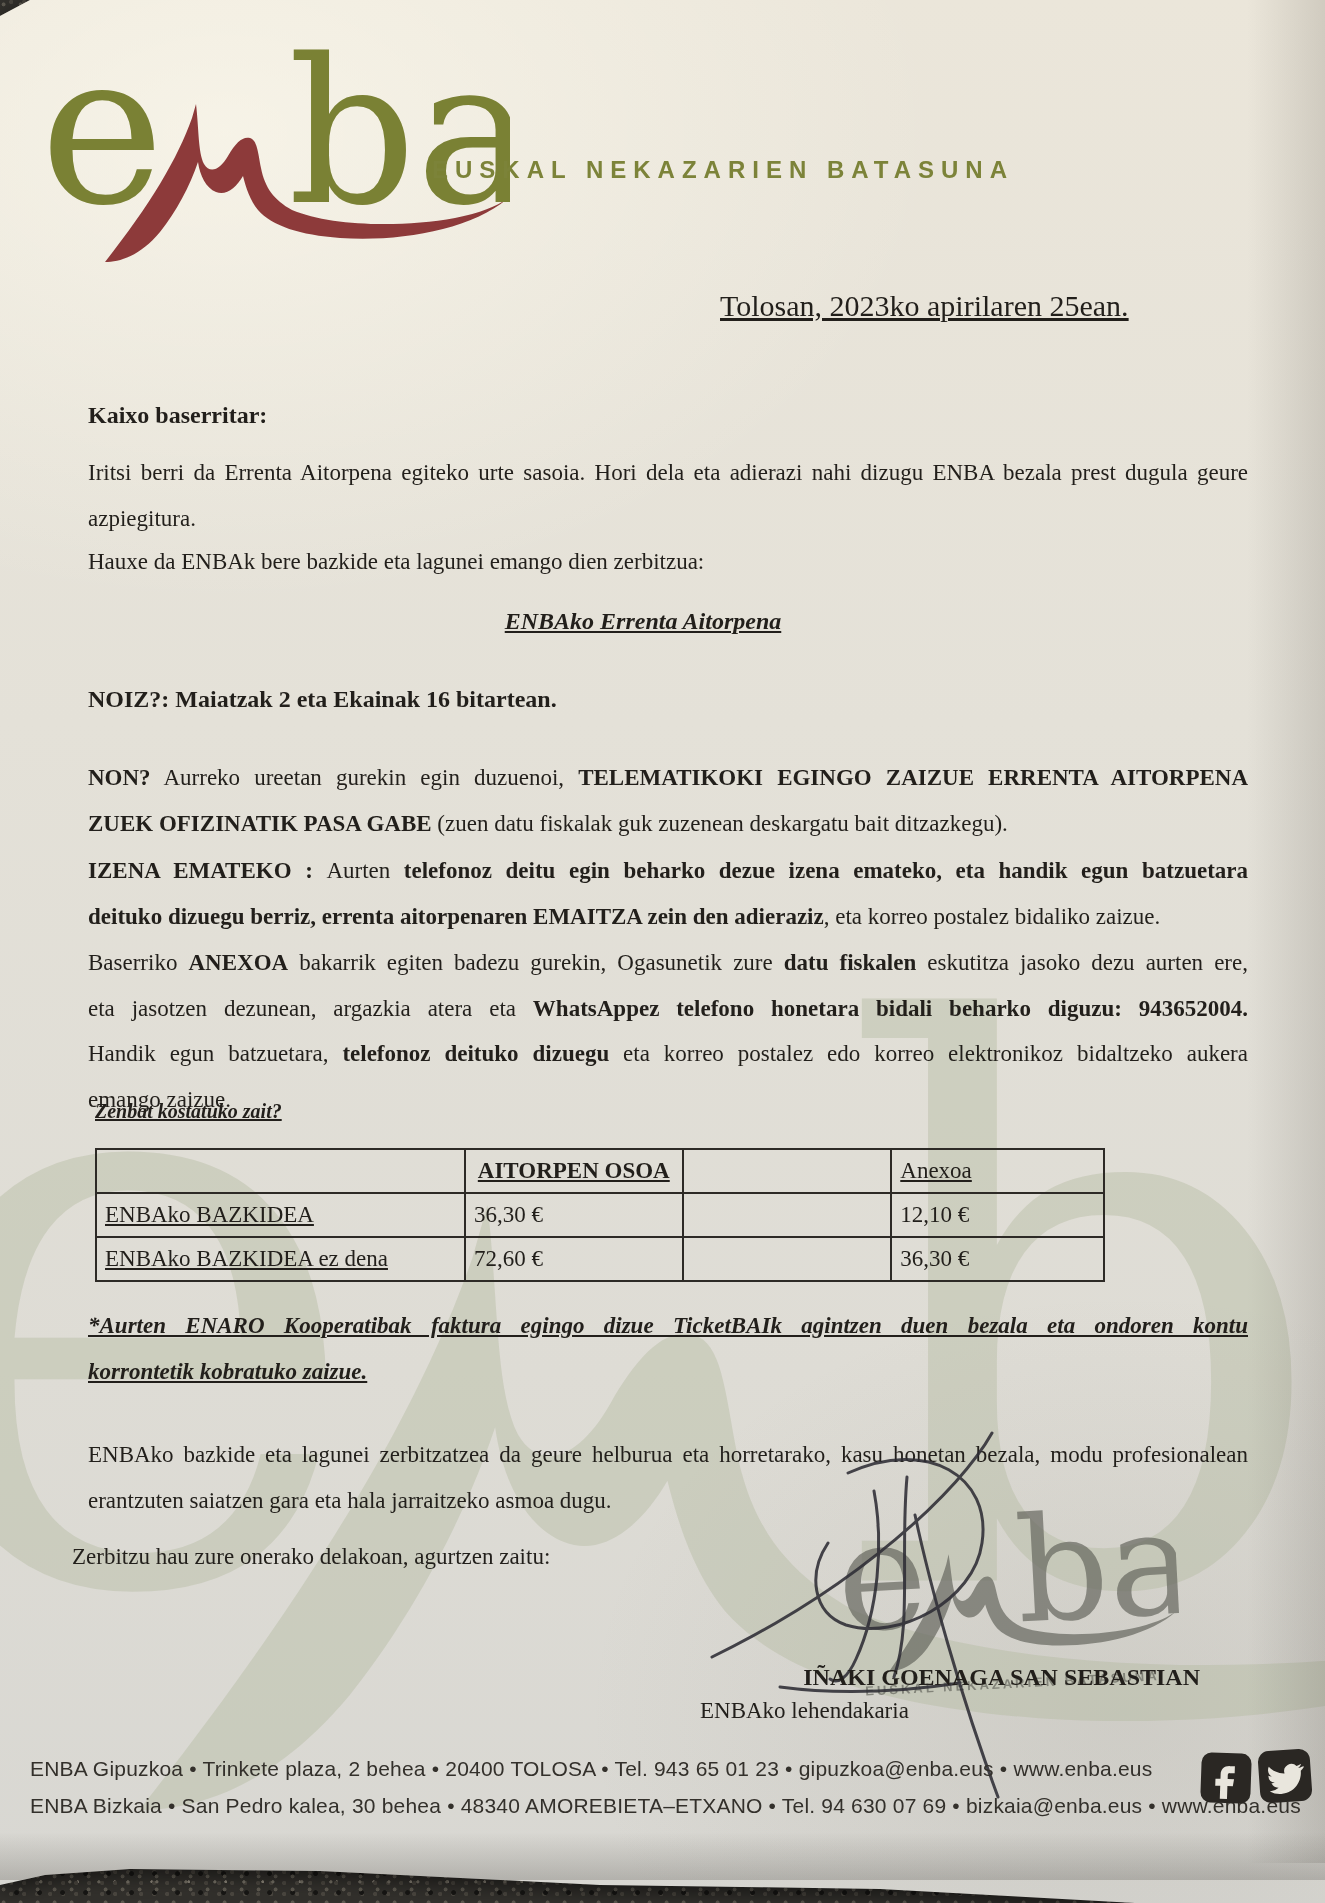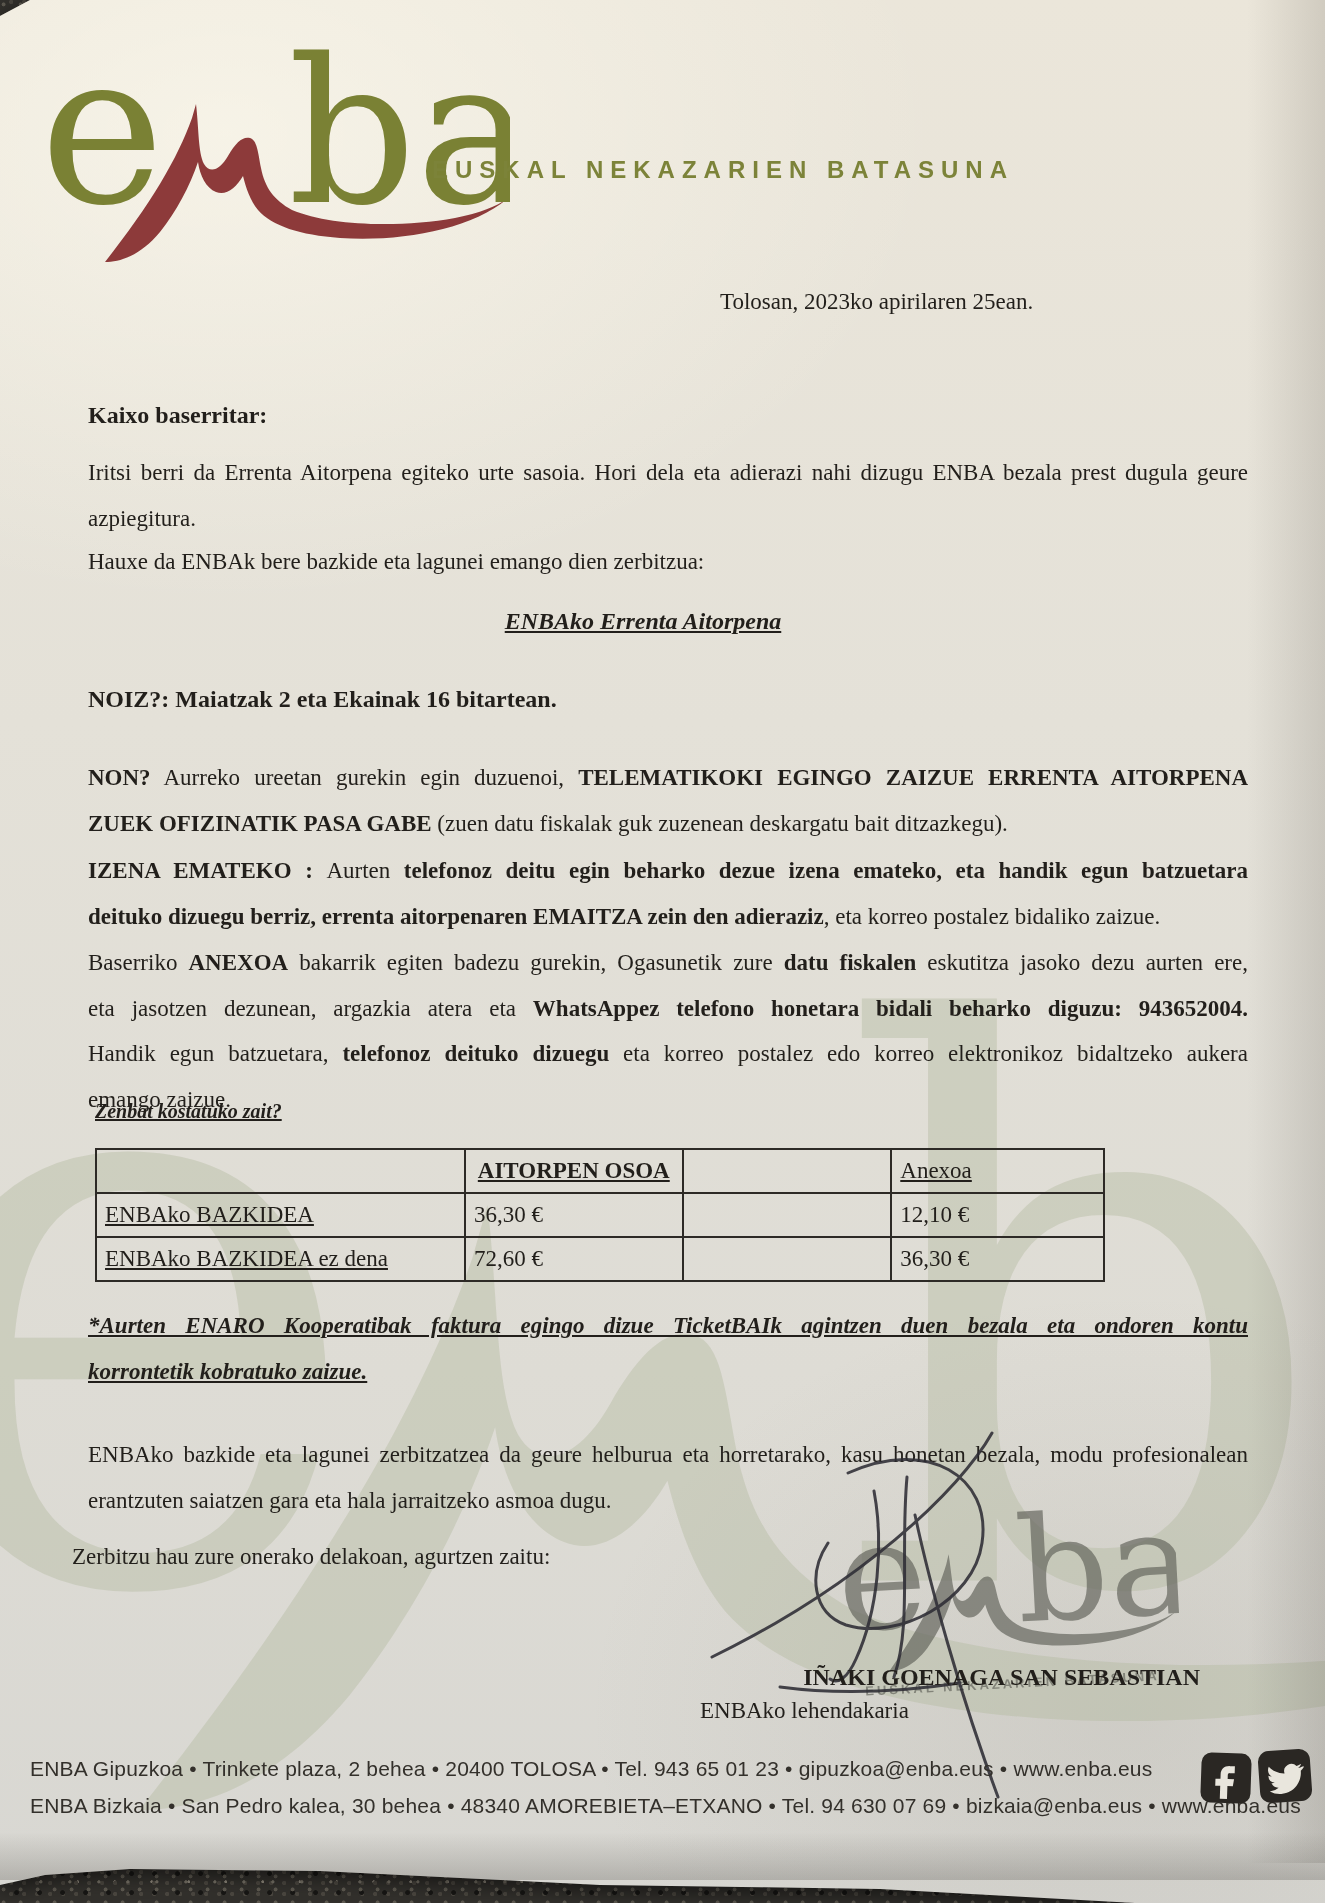--- a/index.html
+++ b/index.html
@@ -30,21 +30,21 @@
   .abs{position:absolute;}
   .serif{font-family:"Liberation Serif",serif;}
   .b{font-weight:bold;}
 
   .para{font-size:23px;line-height:45.5px;color:var(--ink);}
   .para .line{text-align:justify;}
   .para .line.jall{text-align-last:justify;}
 
   #org-name{font-family:"Liberation Sans",sans-serif;font-weight:700;
     font-size:24px;letter-spacing:7px;color:var(--org_green);}
-  #dateline{font-size:23px;}
+  #dateline{font-size:30px;text-decoration:underline;}
   #greeting{font-size:24px;font-weight:bold;}
   #service-title{font-size:24px;font-weight:bold;font-style:italic;
     text-decoration:underline;text-align:center;}
   #when-line{font-size:24px;font-weight:bold;}
   #cost-question{font-size:20px;font-weight:bold;font-style:italic;text-decoration:underline;}
 
   
   #price-table{border-collapse:collapse;width:1010px;table-layout:fixed;}
   #price-table td{border:2px solid var(--border);font-size:23px;color:var(--ink);
     padding:2px 8px;height:38px;vertical-align:middle;background:transparent;}

